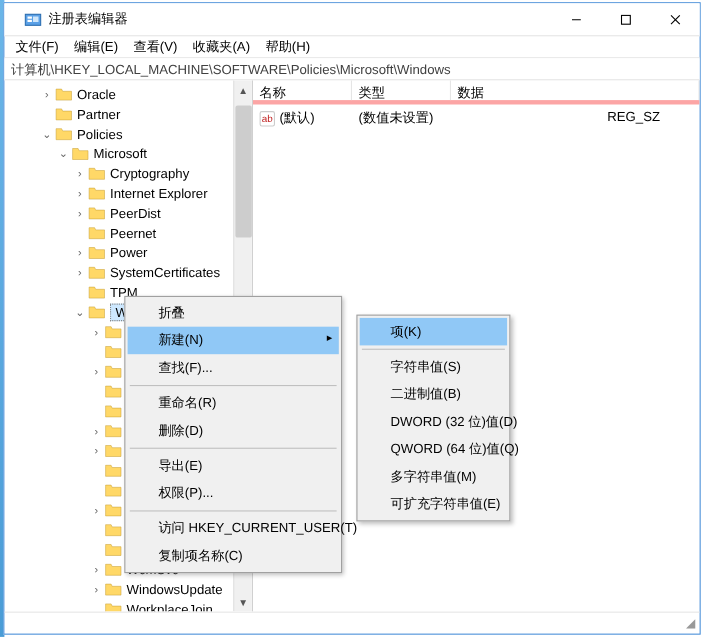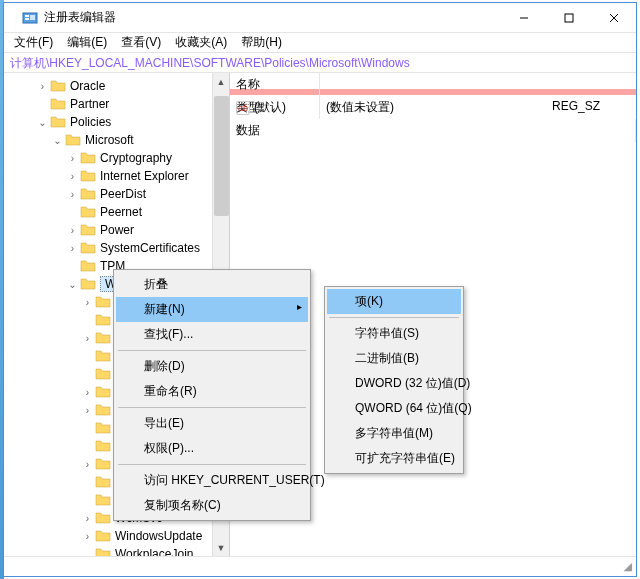--- a/index.html
+++ b/index.html
@@ -6,25 +6,25 @@
   body { font-family: "Microsoft YaHei", "Segoe UI", sans-serif; font-size: 12px; background: #fff; overflow: hidden; width: 640px; height: 579px; position: relative; }
   .window { width: 634px; height: 575px; border: 1px solid #4a90d9; margin: 2px auto 0; background: #fff; display: flex; flex-direction: column; position: relative; }
   .titlebar { height: 30px; background: #fff; display: flex; align-items: center; padding: 0 0 0 18px; border-bottom: 1px solid #e5e5e5; }
   .titlebar .icon { width: 16px; height: 16px; margin-right: 6px; display:flex; align-items:center; justify-content:center; }
   .titlebar .title { flex: 1; font-size: 12px; color: #000; }
   .winbtns { display: flex; height: 100%; }
   .winbtn { width: 45px; display: flex; align-items: center; justify-content: center; color: #000; font-size: 13px; }
   .winbtn svg { width:10px; height:10px; }
   .menubar { height: 20px; display: flex; padding: 0 4px; border-bottom: 1px solid #e5e5e5; align-items: center; gap: 2px; }
   .menubar .mitem { padding: 1px 6px; font-size: 12px; }
-  .addrbar { height: 20px; padding: 2px 6px; font-size: 12px; border-bottom: 1px solid #e5e5e5; background:#fff; color:#8b5cf6; white-space:nowrap; overflow:hidden; }
+  .addrbar { height: 20px; padding: 2px 6px; font-size: 12px; border-bottom: 1px solid #e5e5e5; background:#fff; color:#404040; white-space:nowrap; overflow:hidden; }
   .content { flex:1; display:flex; overflow:hidden; }
   .treepane { width: 226px; border-right: 1px solid #d0d0d0; overflow: hidden; position: relative; padding: 4px 0 0 2px; }
   .listpane { flex:1; overflow:hidden; }
-  .listhdr { display:flex; height:22px; border-bottom:6px solid #fca5a5;flex-direction:column; }
+  .listhdr { display:flex; height:22px; border-bottom:4px solid #fca5a5; }
   .listhdr .col { padding:3px 6px; border-right:1px solid #e5e5e5; font-size:12px; color:#000; }
   .listrow { display:flex; padding:2px 0; }
   .listrow .cell { padding:2px 6px; font-size:12px; }
   .abicon { width:14px;height:14px;display:inline-flex;align-items:center;justify-content:center;margin-right:4px;font-size:9px;color:#c02020;border:1px solid #ccc;border-radius:2px; }
   .tree-row { display:flex; align-items:center; height:18px; font-size:12px; white-space:nowrap; }
   .tree-row .exp { width:13px; display:inline-flex; justify-content:center; color:#666; font-size:10px; }
   .tree-row .fld { width:16px;height:14px; margin:0 4px 0 1px; display:inline-flex; }
   .tree-row .lbl { padding-right:6px; }
   .tree-row.selected .lbl { background:#cde8ff; border:1px dotted #888; padding:0 4px; }
   .foldersvg { fill:#ffd867; stroke:#caa33b; stroke-width:0.5; }
@@ -305,22 +305,22 @@
 
   <div class="statusbar">
     <span class="grip">◢</span>
   </div>
 
   <div class="ctxmenu" id="ctx-main" style="left:109px; top:266px; width:198px;">
       <div class="mi">折叠</div>
       <div class="mi hl sub">新建(N)</div>
       <div class="mi">查找(F)...</div>
       <div class="sep"></div>
+      <div class="mi">重命名(R)</div>
       <div class="mi">删除(D)</div>
-      <div class="mi">重命名(R)</div>
       <div class="sep"></div>
       <div class="mi">导出(E)</div>
       <div class="mi">权限(P)...</div>
       <div class="sep"></div>
       <div class="mi">访问 HKEY_CURRENT_USER(T)</div>
       <div class="mi">复制项名称(C)</div>
     </div>
   <div class="ctxmenu" id="ctx-sub" style="left:320px; top:283px; width:140px;">
       <div class="mi hl">项(K)</div>
       <div class="sep"></div>

